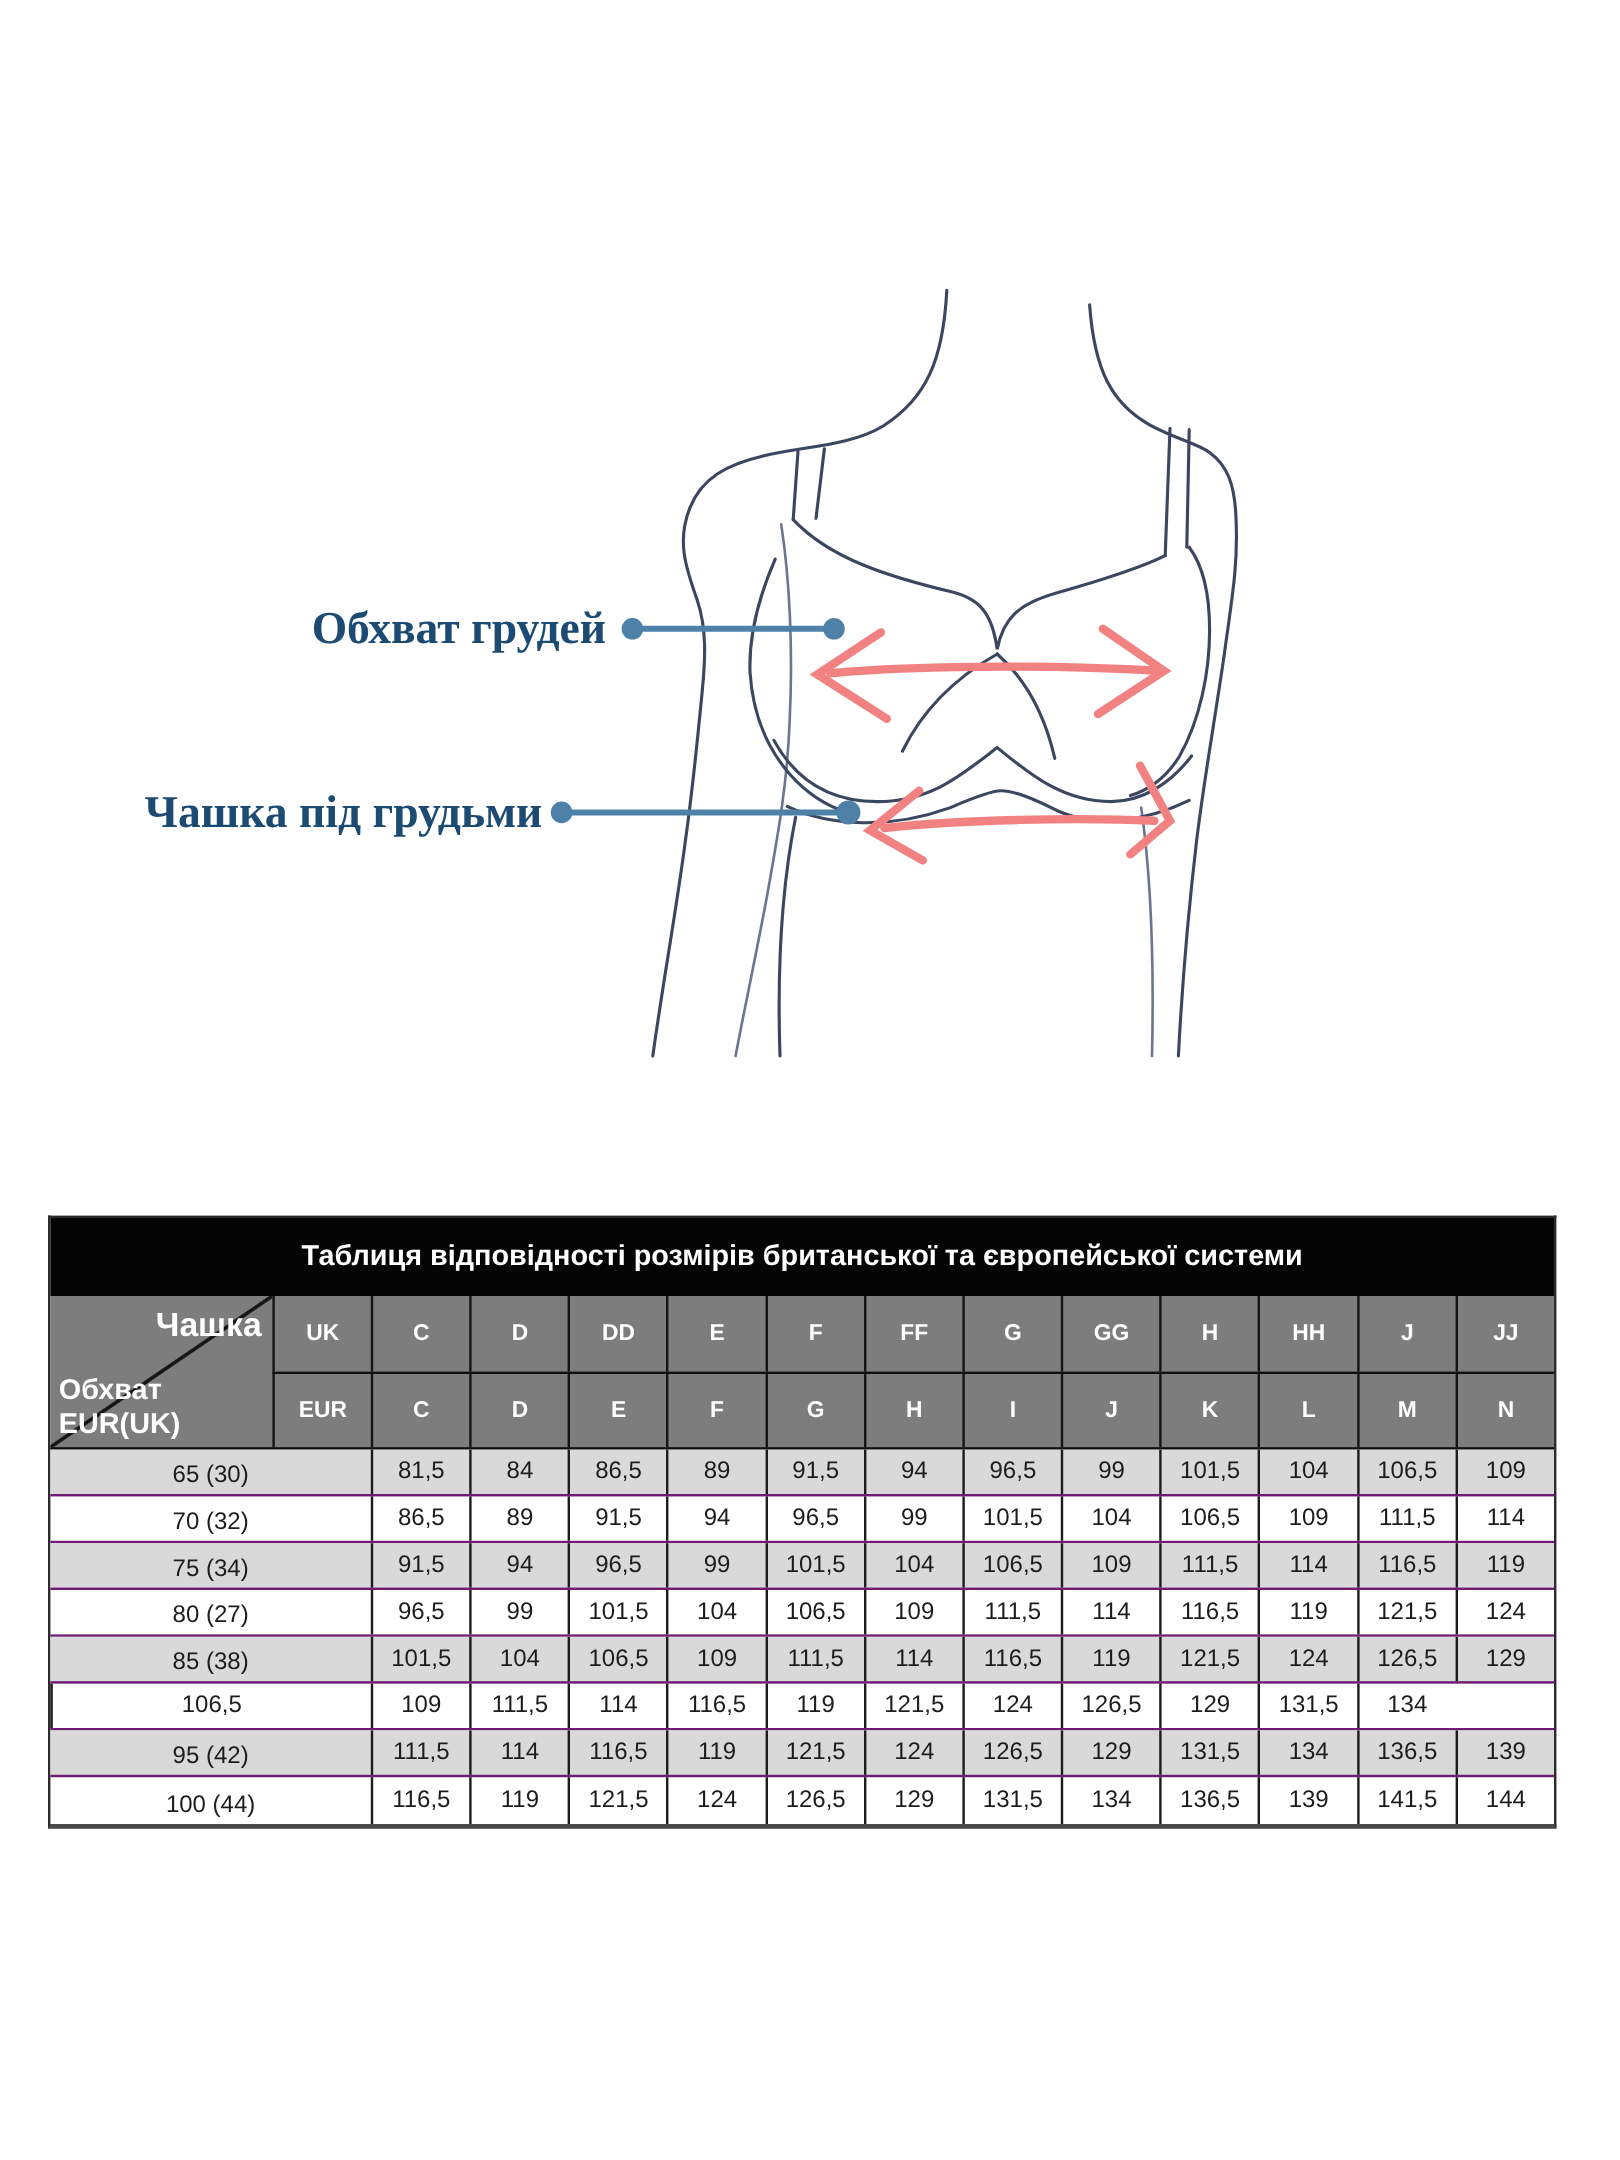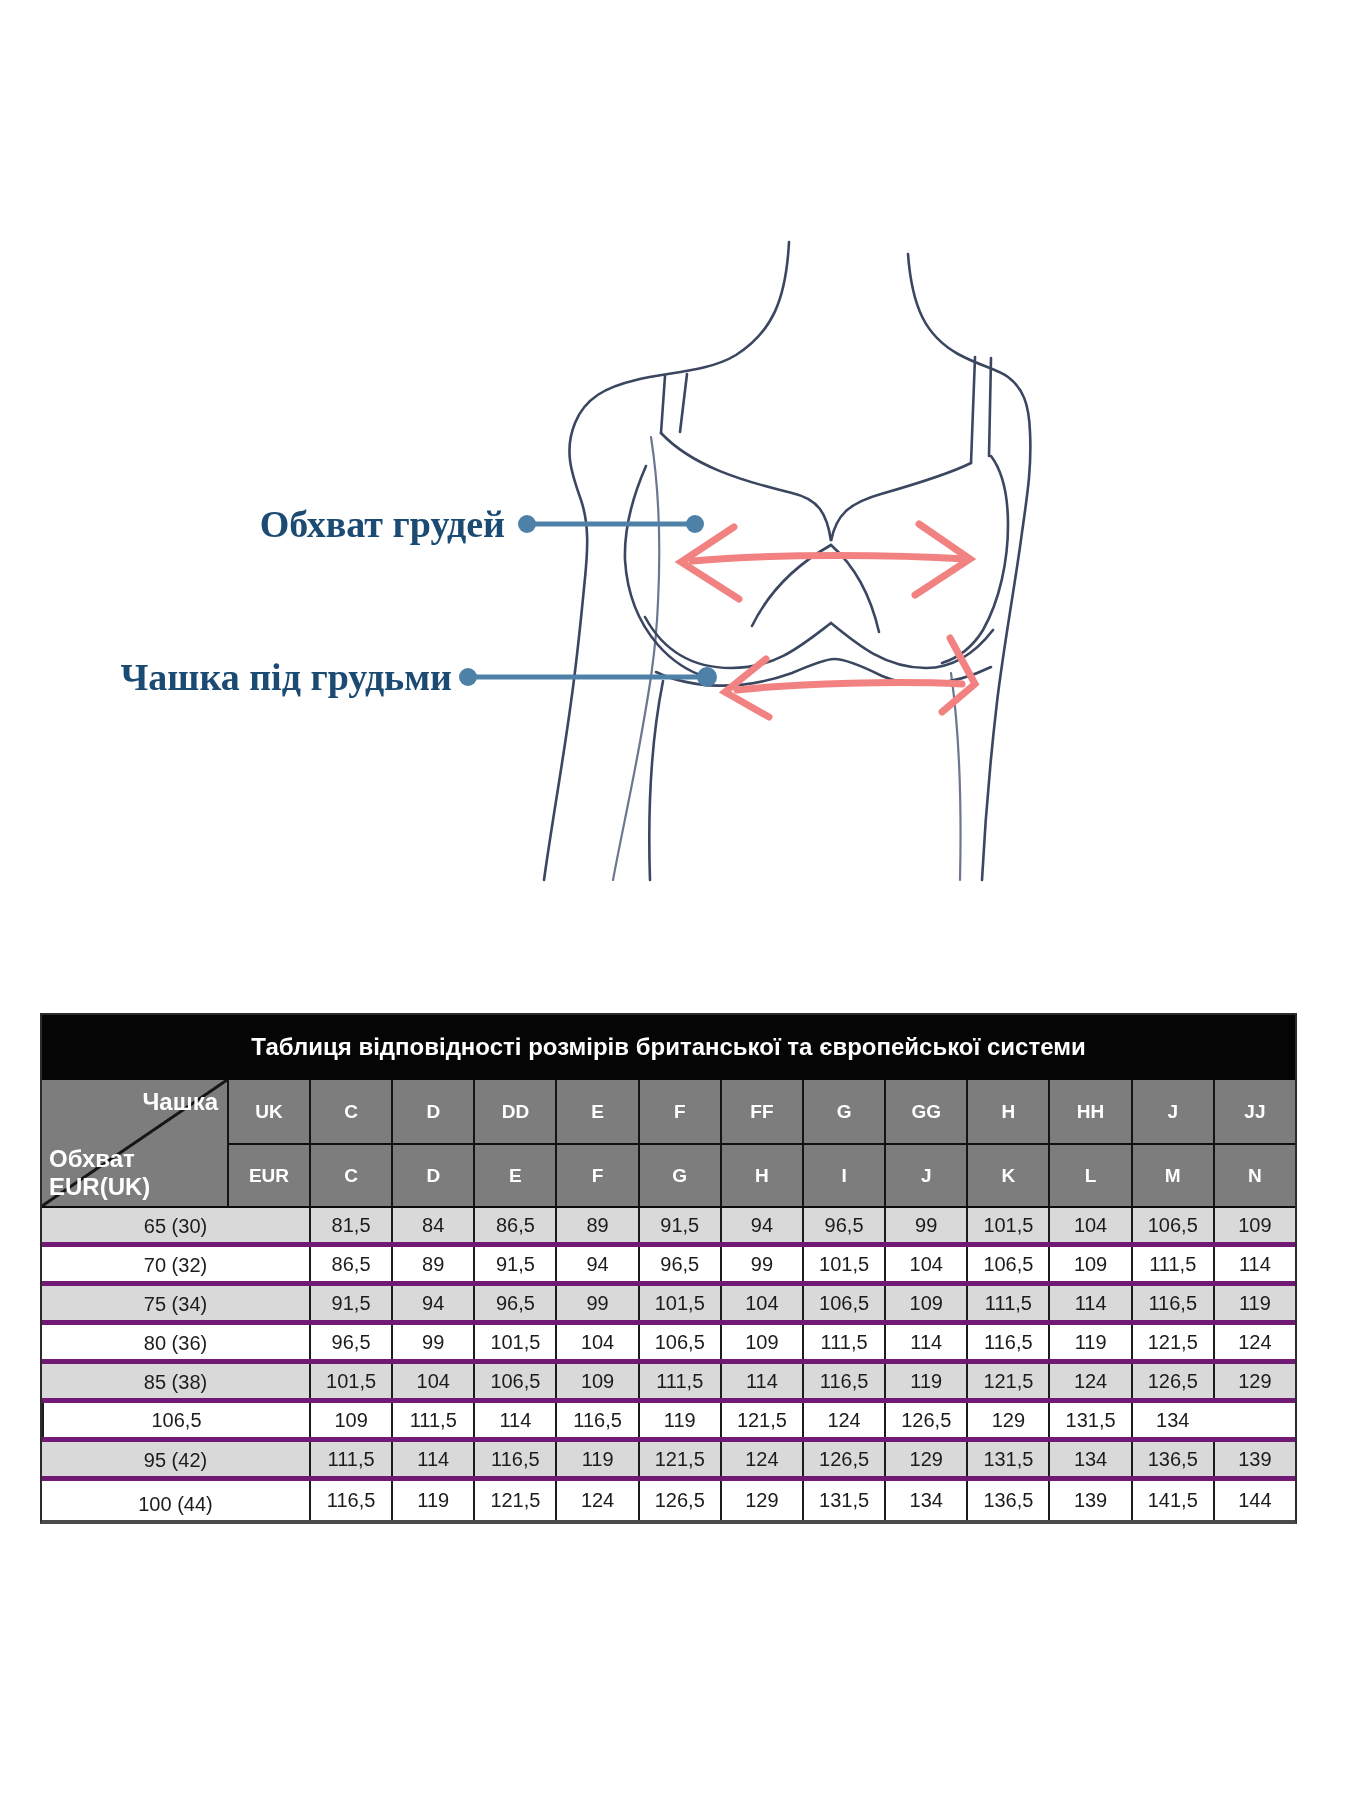--- a/index.html
+++ b/index.html
@@ -42,26 +42,26 @@
     display:flex; align-items:center; justify-content:center;
     font-size:19px; font-weight:700; border-left:2px solid #141414;
   }
   .hcell.r2 { border-top:2px solid #0f0f0f; }
   .corner-cell {
     grid-row:1 / span 2; grid-column:1; position:relative; border-left:none;
     background:linear-gradient(to bottom right,
       rgba(0,0,0,0) calc(50% - 2px), #161616 calc(50% - 1px),
       #161616 calc(50% + 1px), rgba(0,0,0,0) calc(50% + 2px));
   }
-  .corner-cup   { position:absolute; top:8px; right:9px; font-size:24px; font-weight:700; }
+  .corner-cup   { position:absolute; top:8px; right:9px; font-size:28px; font-weight:700; }
   .corner-girth { position:absolute; bottom:5px; left:7px; font-size:24px; font-weight:700; }
   .corner-girth .sub { font-size:24px;text-align:center; }
   .drow {
     display:grid; grid-template-columns:267px repeat(12, 1fr);
-    height:39px; border-bottom:5px solid #701a75;
+    height:39px; border-bottom:2px solid #701a75;
   }
   .drow:last-child { border-bottom:none; }
   .drow.alt { background:#d9d9d9; }
   .dcell {
     display:flex; align-items:center; justify-content:center;
     font-size:20px; color:#1c1c1c; border-left:2px solid #1c1c1c;
   }
   .rlabel {
     display:flex; align-items:flex-end; justify-content:center;
     padding-bottom:4px; font-size:20px; color:#1c1c1c; border-left:none;
@@ -198,21 +198,21 @@
         <div class="dcell">101,5</div>
         <div class="dcell">104</div>
         <div class="dcell">106,5</div>
         <div class="dcell">109</div>
         <div class="dcell">111,5</div>
         <div class="dcell">114</div>
         <div class="dcell">116,5</div>
         <div class="dcell">119</div>
       </div>
       <div class="drow">
-        <div class="dcell rlabel">80 (36)</div>
+        <div class="dcell rlabel">80 (27)</div>
         <div class="dcell">96,5</div>
         <div class="dcell">99</div>
         <div class="dcell">101,5</div>
         <div class="dcell">104</div>
         <div class="dcell">106,5</div>
         <div class="dcell">109</div>
         <div class="dcell">111,5</div>
         <div class="dcell">114</div>
         <div class="dcell">116,5</div>
         <div class="dcell">119</div>

